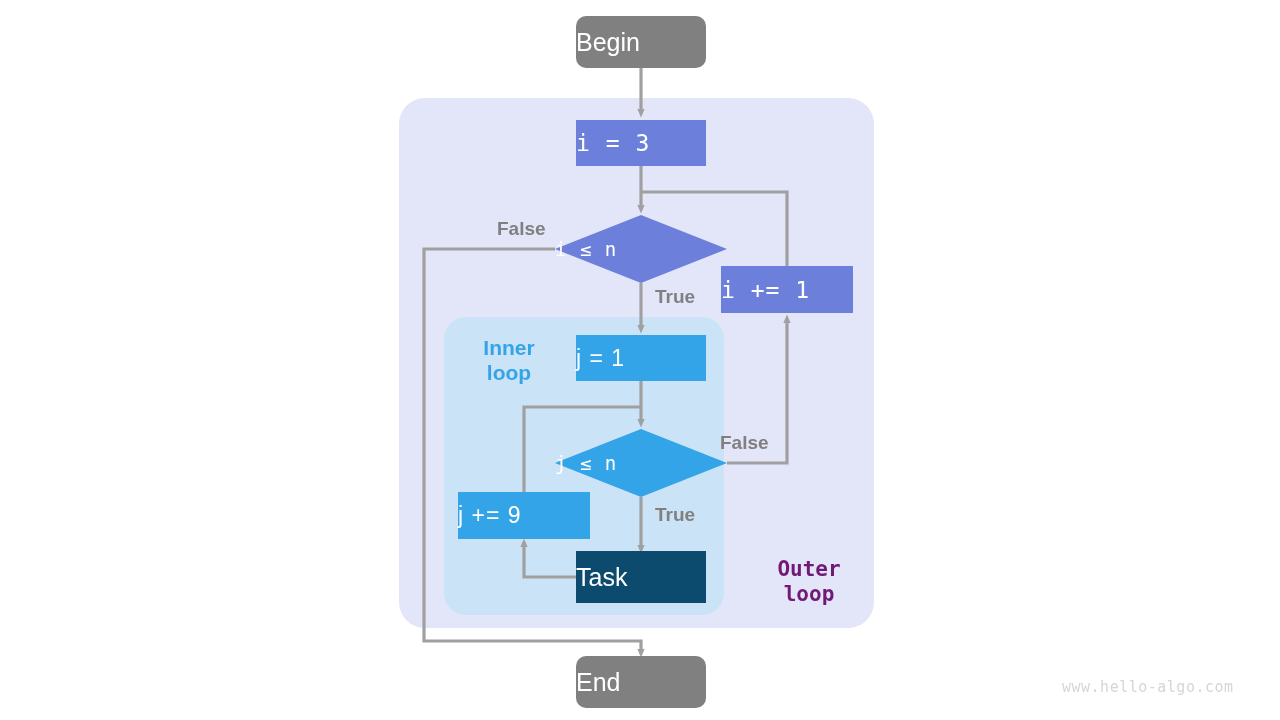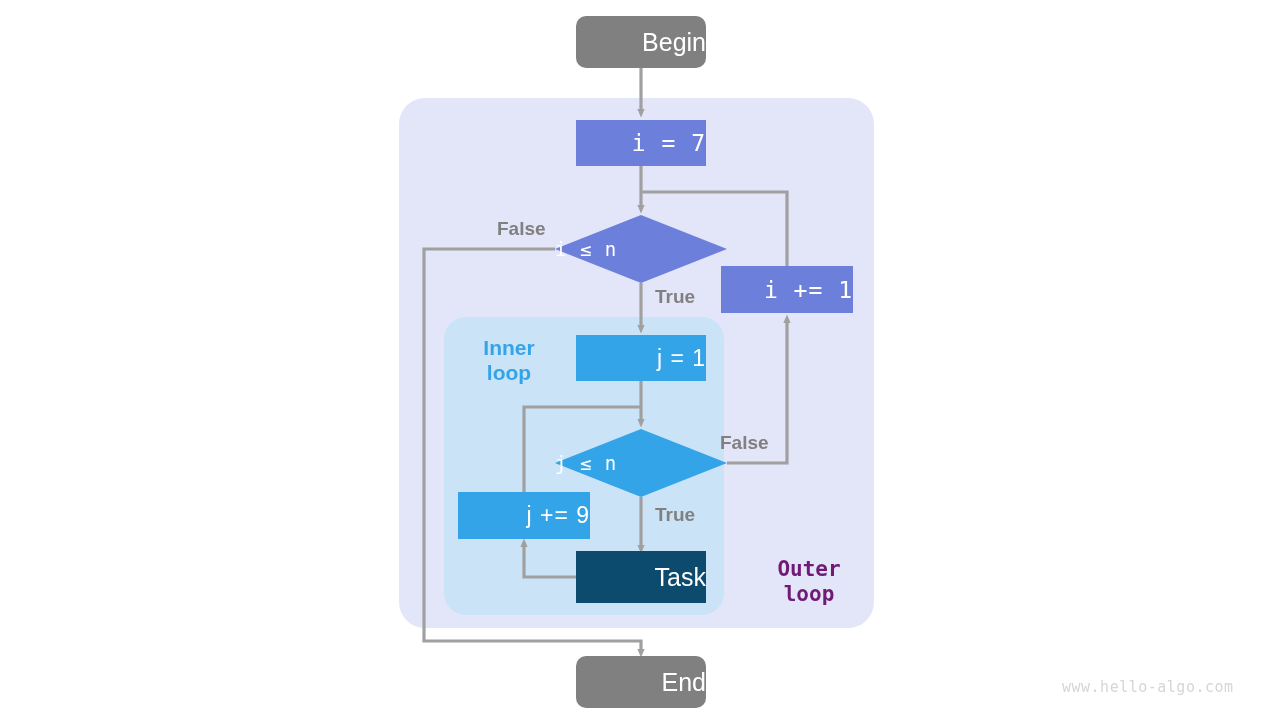--- a/index.html
+++ b/index.html
@@ -19,21 +19,21 @@
     position: absolute;
     left: 0;
     top: 0;
     width: 1280px;
     height: 720px;
   }
   .node {
     position: absolute;
     display: flex;
     align-items: center;
-    justify-content: flex-end;
+    justify-content: flex-start;
     color: #ffffff;
     box-sizing: border-box;
     text-align: center;
     white-space: pre;
   }
   .node-terminal {
     background: #808080;
     border-radius: 10px;
     font-family: "Liberation Sans", sans-serif;
     font-size: 25px;
@@ -150,21 +150,21 @@
 
       <path d="M555,249 L424,249 L424,641 L641,641 L641,653" marker-end="url(#arrowhead)"></path>
     </g>
   </svg>
 
   <div class="node node-terminal" style="left:576px; top:16px; width:130px; height:52px;">
     <span>Begin</span>
   </div>
 
   <div class="node node-process-outer" style="left:576px; top:120px; width:130px; height:46px;">
-    <span>i = 7</span>
+    <span>i = 3</span>
   </div>
 
   <div class="diamond-label" style="left:555px; top:215px; width:172px; height:68px;">
     <span>i ≤ n</span>
   </div>
 
   <div class="node node-process-outer" style="left:721px; top:266px; width:132px; height:47px;">
     <span>i += 1</span>
   </div>
 

